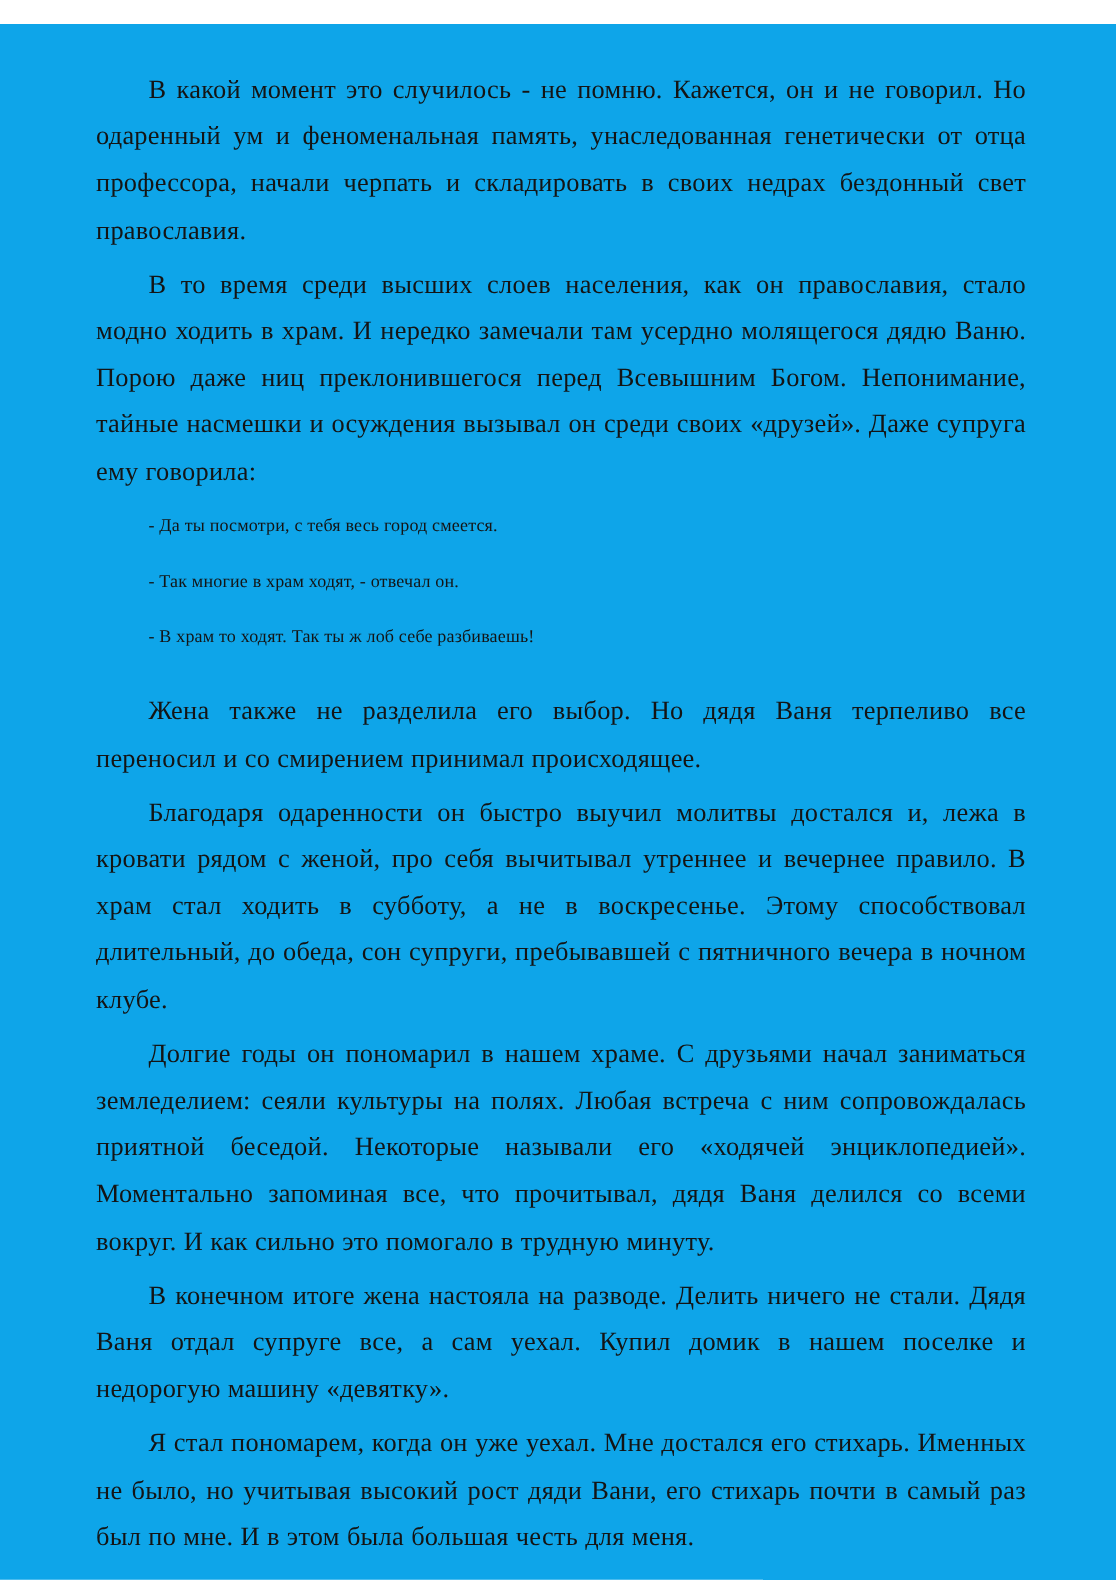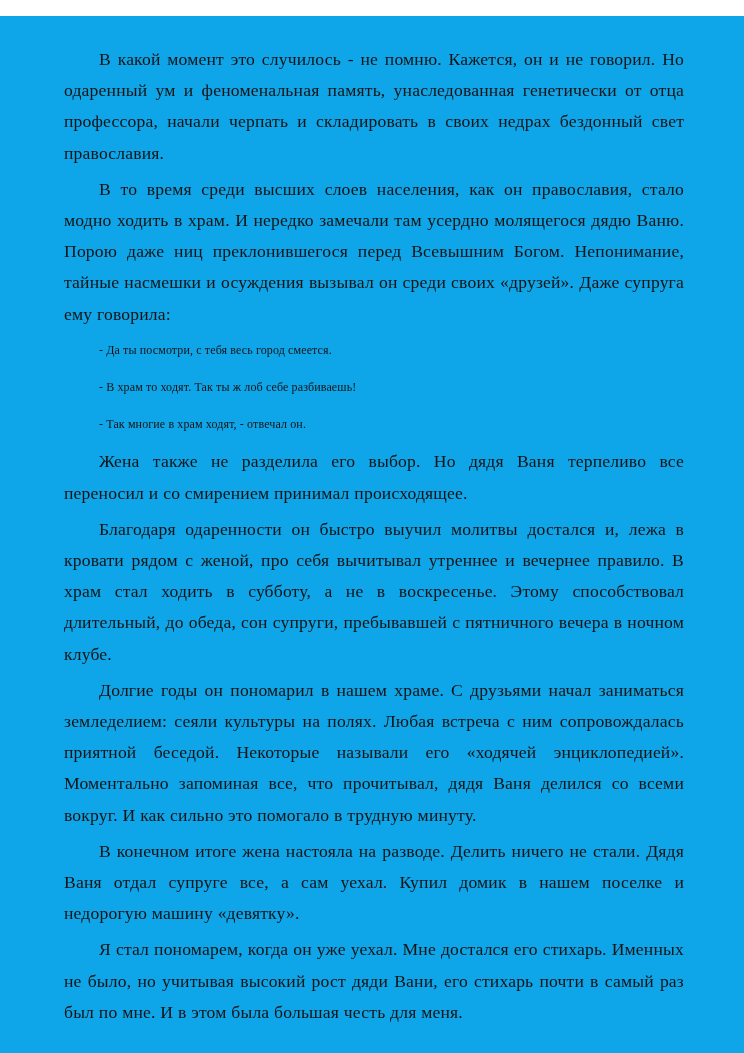--- a/index.html
+++ b/index.html
@@ -54,21 +54,21 @@
     text-indent: 35px;
     letter-spacing: 0.01em;
   }
   p.dialogue + p.dialogue {
     margin-top: 6px;
   }
   p.para + p.dialogue {
     margin-top: 5px;
   }
   p.dialogue + p.para {
-    margin-top: 6px;
+    margin-top: 18px;
   }
   
   .footer {
     position: absolute;
     left: 64px;
     top: 1014px;
     width: 620px;
   }
   .page-number {
     font-size: 14.5px;
@@ -83,23 +83,23 @@
 <div class="page">
 
   <div class="content">
 
     <p class="para">В какой момент это случилось - не помню. Кажется, он и не говорил. Но одаренный ум и феноменальная память, унаследованная генетически от отца профессора, начали черпать и складировать в своих недрах бездонный свет православия.</p>
 
     <p class="para">В то время среди высших слоев населения, как он православия, стало модно ходить в храм. И нередко замечали там усердно молящегося дядю Ваню. Порою даже ниц преклонившегося перед Всевышним Богом. Непонимание, тайные насмешки и осуждения вызывал он среди своих «друзей». Даже супруга ему говорила:</p>
 
     <p class="dialogue">- Да ты посмотри, с тебя весь город смеется.</p>
 
+    <p class="dialogue">- Так многие в храм ходят, - отвечал он.</p>
+
     <p class="dialogue">- В храм то ходят. Так ты ж лоб себе разбиваешь!</p>
-
-    <p class="dialogue">- Так многие в храм ходят, - отвечал он.</p>
 
     <p class="para">Жена также не разделила его выбор. Но дядя Ваня терпеливо все переносил и со смирением принимал происходящее.</p>
 
     <p class="para">Благодаря одаренности он быстро выучил молитвы достался и, лежа в кровати рядом с женой, про себя вычитывал утреннее и вечернее правило. В храм стал ходить в субботу, а не в воскресенье. Этому способствовал длительный, до обеда, сон супруги, пребывавшей с пятничного вечера в ночном клубе.</p>
 
     <p class="para">Долгие годы он пономарил в нашем храме. С друзьями начал заниматься земледелием: сеяли культуры на полях. Любая встреча с ним сопровождалась приятной беседой. Некоторые называли его «ходячей энциклопедией». Моментально запоминая все, что прочитывал, дядя Ваня делился со всеми вокруг. И как сильно это помогало в трудную минуту.</p>
 
     <p class="para">В конечном итоге жена настояла на разводе. Делить ничего не стали. Дядя Ваня отдал супруге все, а сам уехал. Купил домик в нашем поселке и недорогую машину «девятку».</p>
 
     <p class="para">Я стал пономарем, когда он уже уехал. Мне достался его стихарь. Именных не было, но учитывая высокий рост дяди Вани, его стихарь почти в самый раз был по мне. И в этом была большая честь для меня.</p>

